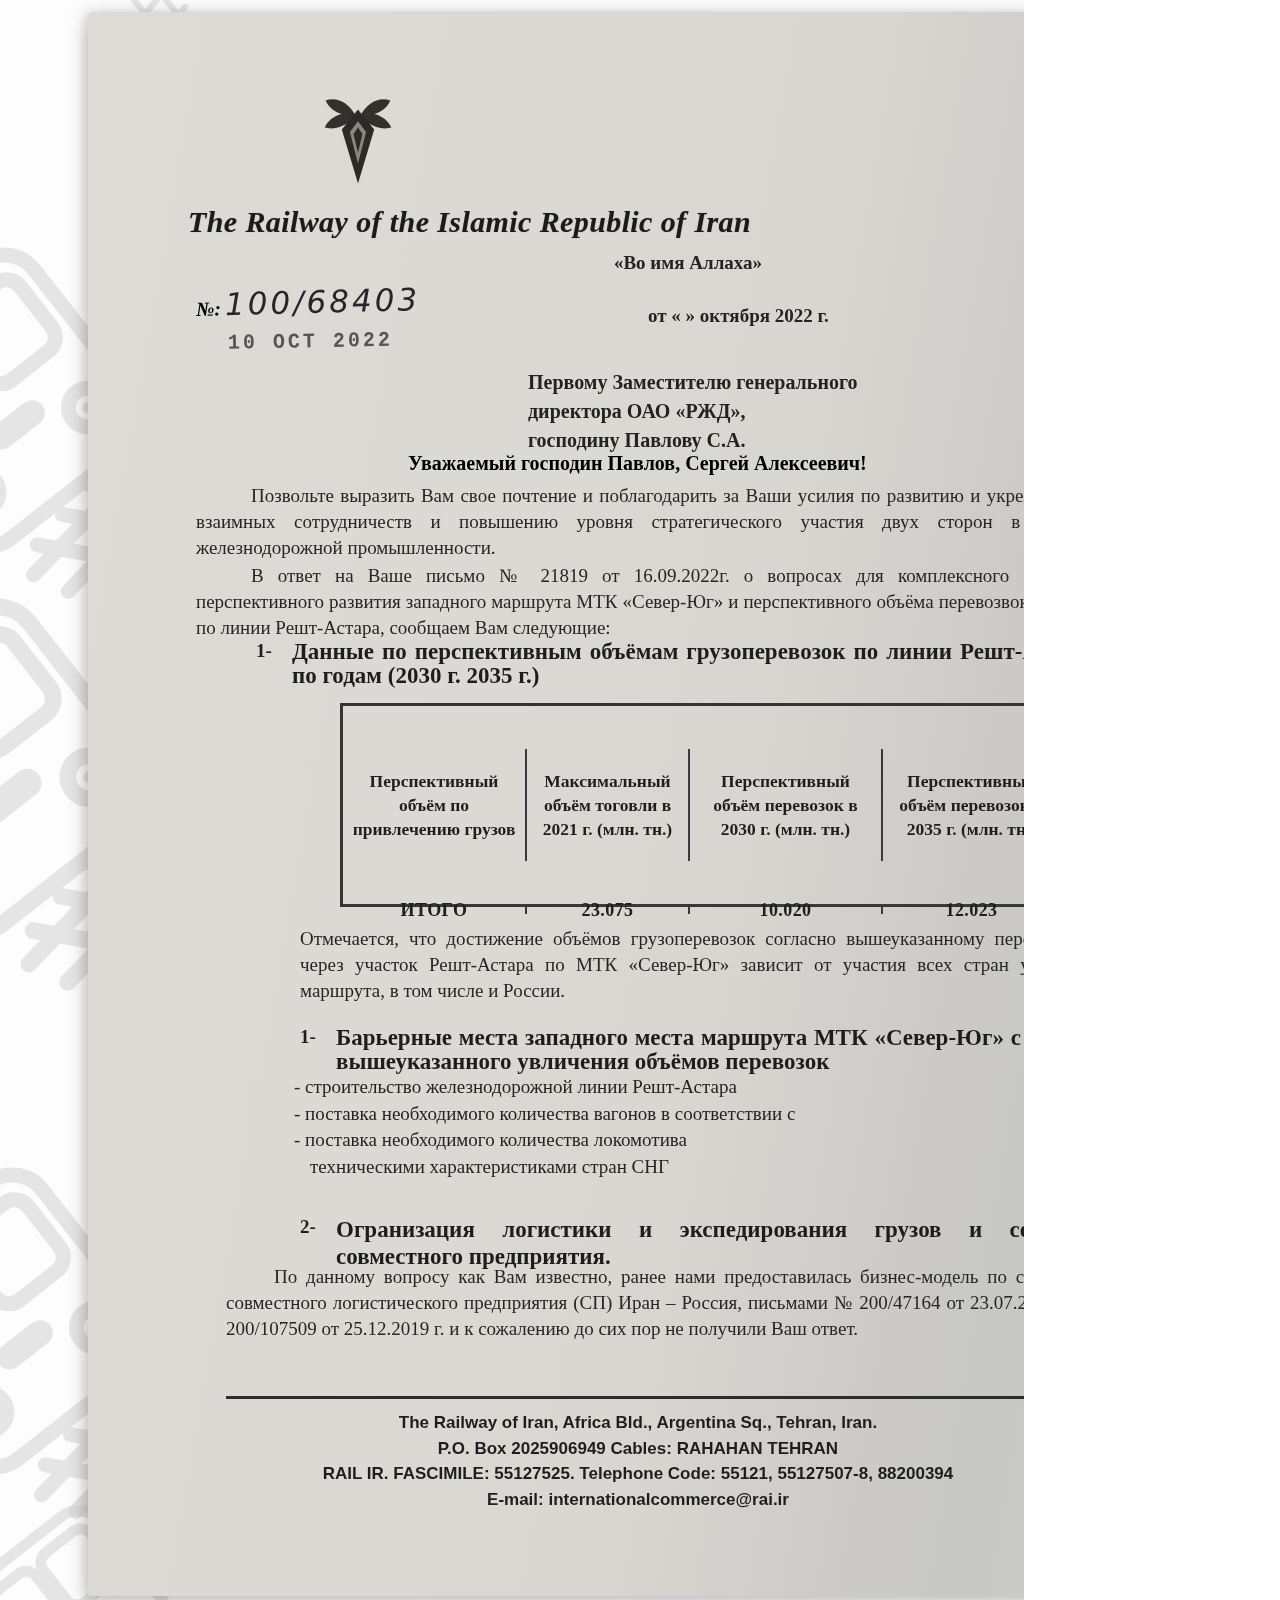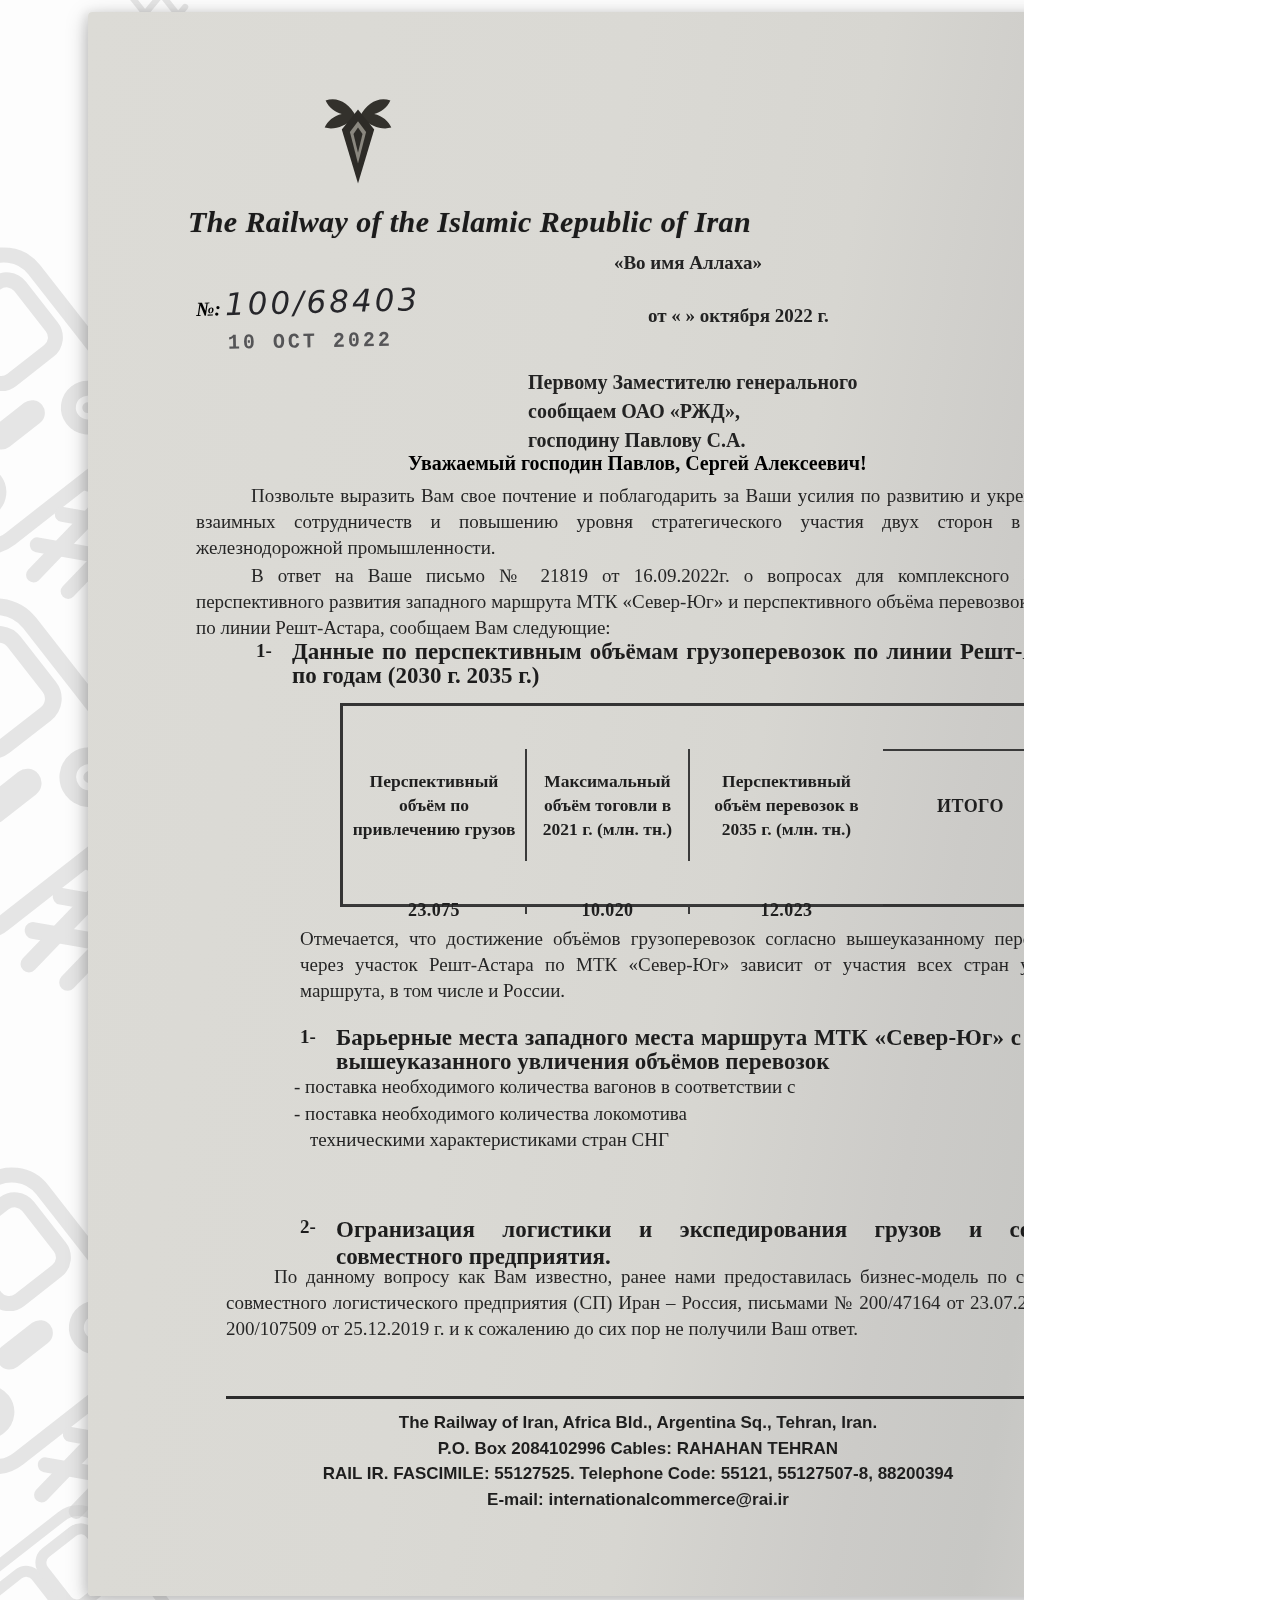--- a/index.html
+++ b/index.html
@@ -193,65 +193,67 @@
   <div class="abs bismillah ink">«Во имя Аллаха»</div>
   <div class="abs date-line ink">от « » октября 2022 г.</div>
   <div class="abs ref">
     <span class="ref-label">№:</span>
     <span class="ref-value">100/68403</span>
   </div>
   <div class="abs stamp">10 OCT 2022</div>
 
   <div class="abs addressee ink">
     <div>Первому Заместителю генерального</div>
-    <div>сообщаем ОАО «РЖД»,</div>
+    <div>директора ОАО «РЖД»,</div>
     <div>господину Павлову С.А.</div>
   </div>
 
   <div class="abs salutation">Уважаемый господин Павлов, Сергей Алексеевич!</div>
   <div class="abs para p1">Позвольте выразить Вам свое почтение и поблагодарить за Ваши усилия по развитию и укреплению взаимных сотрудничеств и повышению уровня стратегического участия двух сторон в сфере железнодорожной промышленности.</div>
   <div class="abs para p2">В ответ на Ваше письмо № 21819 от 16.09.2022г. о вопросах для комплексного анализа перспективного развития западного маршрута МТК «Север-Юг» и перспективного объёма перевозвок грузов по линии Решт-Астара, сообщаем Вам следующие:</div>
 
   <div class="abs hang item-data">
     <span class="marker">1-</span>
     <span class="txt">Данные по перспективным объёмам грузоперевозок по линии Решт-Астара по годам (2030 г. 2035 г.)</span>
   </div>
 
   <div class="abs freight-table">
     <div class="cell r0 c0">Перспективный объём по привлечению грузов</div>
     <div class="cell r0 c1">Максимальный объём тоговли в 2021 г. (млн. тн.)</div>
+    <div class="cell r0 c2">Перспективный объём перевозок в 2030 г. (млн. тн.)</div>
     <div class="cell r0 c3">Перспективный объём перевозок в 2035 г. (млн. тн.)</div>
     <div class="cell total c0">ИТОГО</div>
     <div class="cell total c1">23.075</div>
     <div class="cell total c2">10.020</div>
     <div class="cell total c3">12.023</div>
   </div>
 
   <div class="abs para p-note">Отмечается, что достижение объёмов грузоперевозок согласно вышеуказанному перспективу через участок Решт-Астара по МТК «Север-Юг» зависит от участия всех стран участниц маршрута, в том числе и России.</div>
 
   <div class="abs hang item-barriers">
     <span class="marker">1-</span>
     <span class="txt">Барьерные места западного места маршрута МТК «Север-Юг» с учётом вышеуказанного увличения объёмов перевозок</span>
   </div>
 
   <div class="abs bullets">
+    <div>- строительство железнодорожной линии Решт-Астара</div>
     <div>- поставка необходимого количества вагонов в соответствии с</div>
     <div>- поставка необходимого количества локомотива</div>
     <div class="cont">техническими характеристиками стран СНГ</div>
   </div>
 
   <div class="abs hang item-logistics">
     <span class="marker">2-</span>
     <span class="txt">Огранизация логистики и экспедирования грузов и создание совместного предприятия.</span>
   </div>
 
   <div class="abs para p-business">По данному вопросу как Вам известно, ранее нами предоставилась бизнес-модель по создания совместного логистического предприятия (СП) Иран – Россия, письмами № 200/47164 от 23.07.2019 г. и 200/107509 от 25.12.2019 г. и к сожалению до сих пор не получили Ваш ответ.</div>
 
   <div class="abs footer-divider"></div>
   <div class="abs footer">
     <div class="fline">The Railway of Iran, Africa Bld., Argentina Sq., Tehran, Iran.</div>
-    <div class="fline">P.O. Box 2084102996 Cables: RAHAHAN TEHRAN</div>
+    <div class="fline">P.O. Box 2025906949 Cables: RAHAHAN TEHRAN</div>
     <div class="fline">RAIL IR. FASCIMILE: 55127525. Telephone Code: 55121, 55127507-8, 88200394</div>
     <div class="fline">E-mail: internationalcommerce@rai.ir</div>
   </div>
 
 </div>
 </div>
 
 </body></html>

